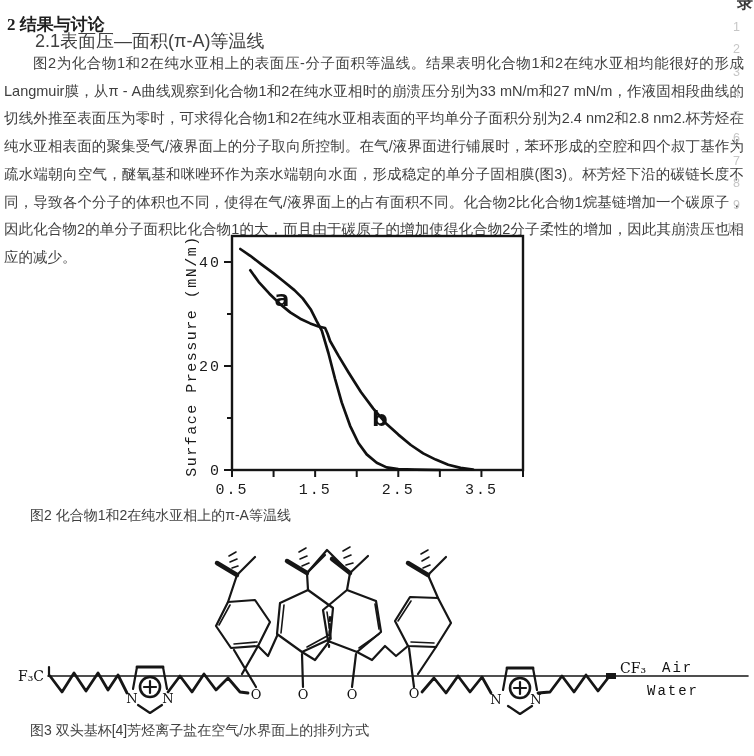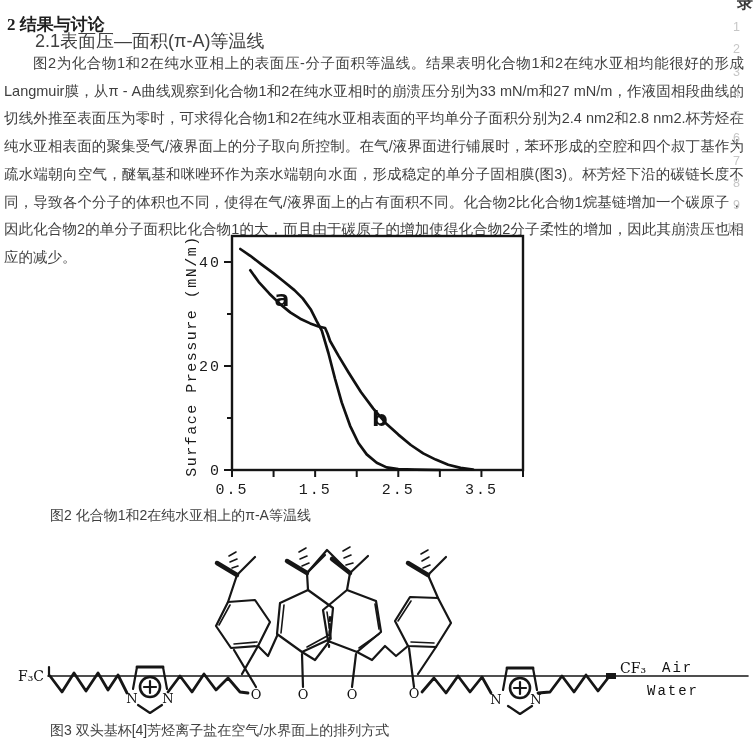--- a/index.html
+++ b/index.html
@@ -5,21 +5,21 @@
   html,body{margin:0;padding:0;}
   body{
     width:754px;height:756px;position:relative;overflow:hidden;background:#ffffff;
     font-family:"Liberation Sans","DejaVu Sans",sans-serif;color:#3f3f3f;
   }
   .abs{position:absolute;}
   #heading{left:7px;top:2px;font-size:17px;font-weight:bold;color:#1e1e1e;font-family:Liberation Serif, serif;}
   #subheading{left:7px;top:29px;font-size:18px;text-indent:28px;color:#3f3f3f;}
   #para{left:4px;top:50px;width:740px;font-size:14.5px;line-height:27.7px;
         text-align:justify;text-indent:2em;color:#3f3f3f;margin:0;}
-  .caption{left:30px;font-size:14px;color:#3f3f3f;margin-left:20px;}
+  .caption{left:30px;font-size:14px;color:#3f3f3f;}
   #fig2cap{top:507px;}
   #fig3cap{top:722px;}
   #isotherm{left:180px;top:228px;}
   #structure{left:10px;top:542px;}
   #pager{right:14px;top:16px;width:26px;text-align:right;}
   .pgn{height:22.3px;line-height:22.3px;font-size:12.5px;color:#c6c6c6;cursor:pointer;}
   #cornerchar{right:1px;top:-7px;font-size:16px;color:#3a3a3a;font-weight:bold;}
 
   
   .plotbox{fill:none;stroke:#151515;stroke-width:2.4;}

